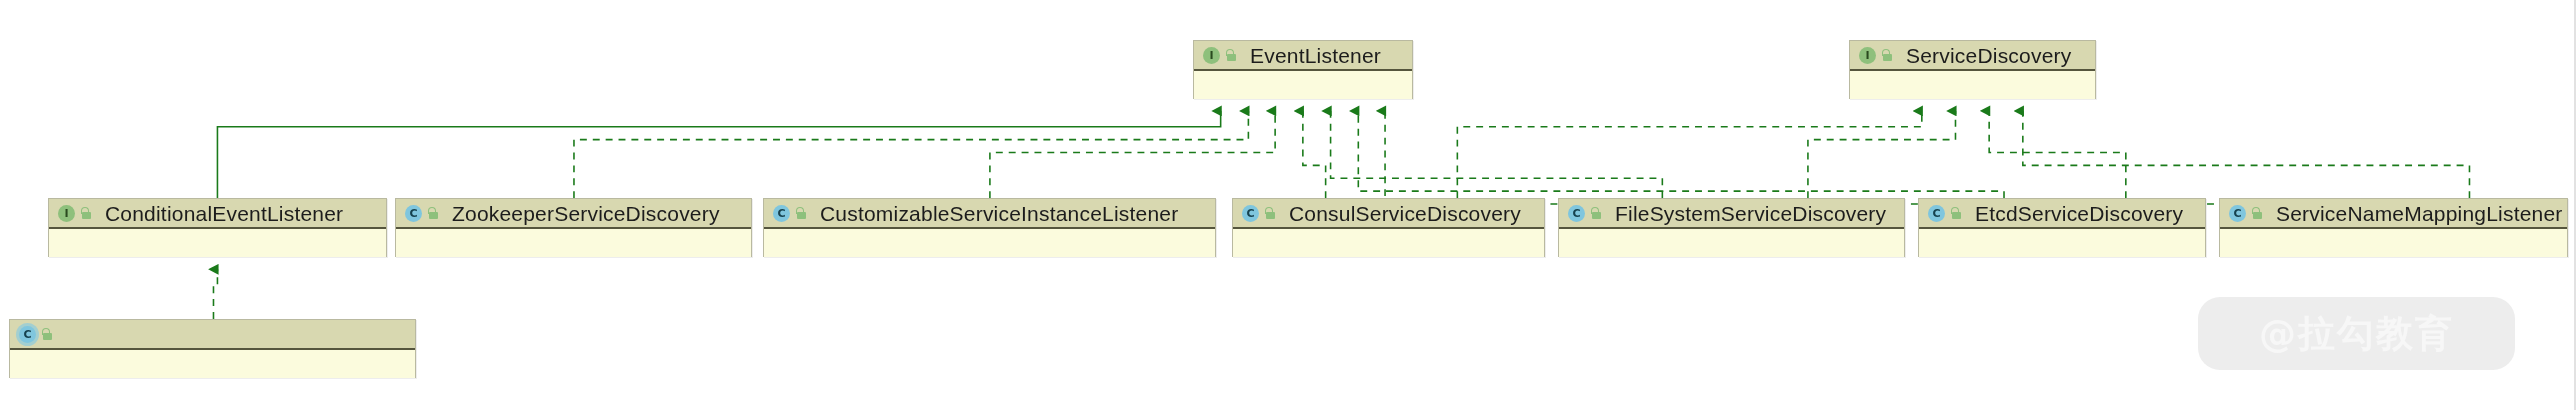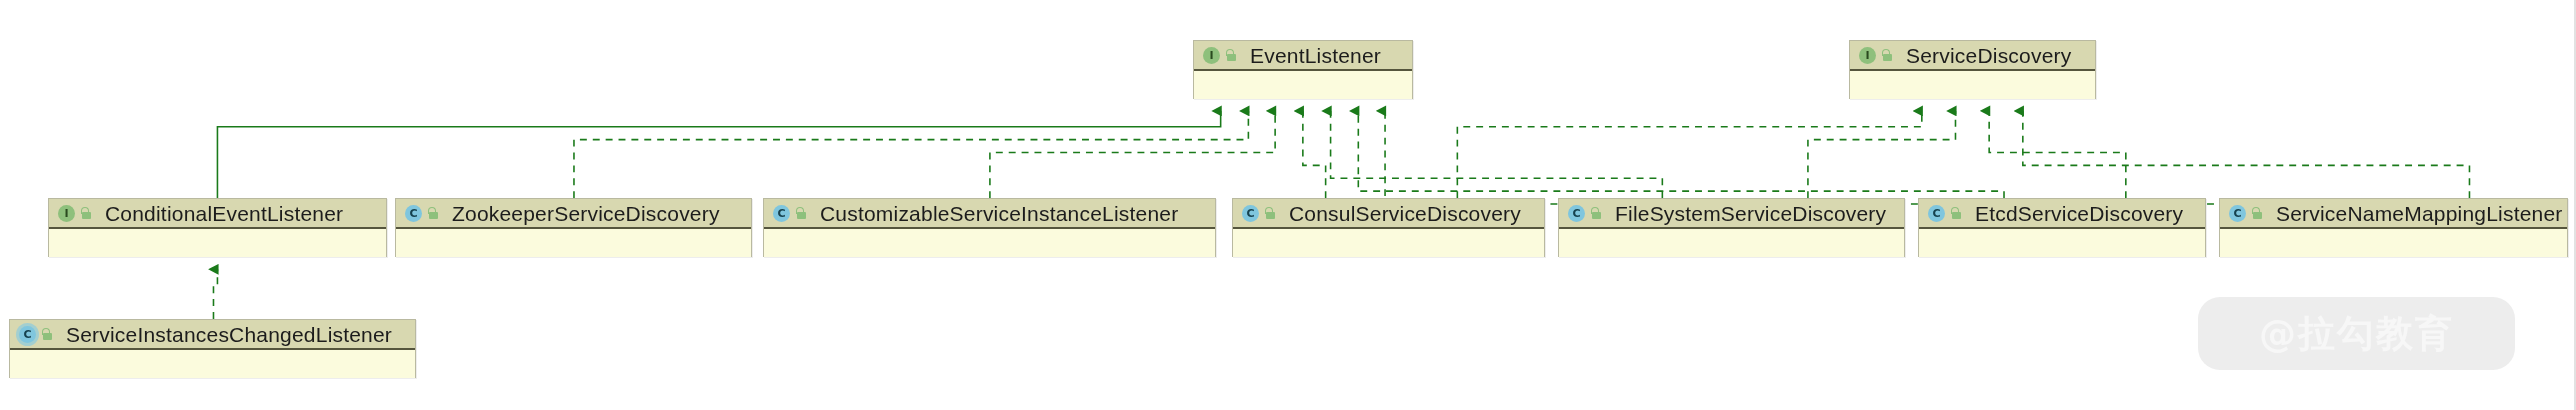--- a/index.html
+++ b/index.html
@@ -262,21 +262,20 @@
         </div>
         <div class="node-body"></div>
       </div>
       <div class="uml-node selected" style="left: 9px; top: 319px; width: 407px; height: 59px;">
         <div class="node-header">
           <span class="type-icon cls halo">C</span>
           <span class="lock-icon">
             <span class="shackle"></span>
             <span class="body"></span>
           </span>
-          <span class="node-title">ServiceInstancesChangedListener</span>
         </div>
         <div class="node-body"></div>
       </div>
     </div>
 
   <div id="watermark" style="left: 2198px; top: 297px; width: 317px; height: 73px;">
     <span>@拉勾教育</span>
   </div>
 
   <div id="border-right"></div>

